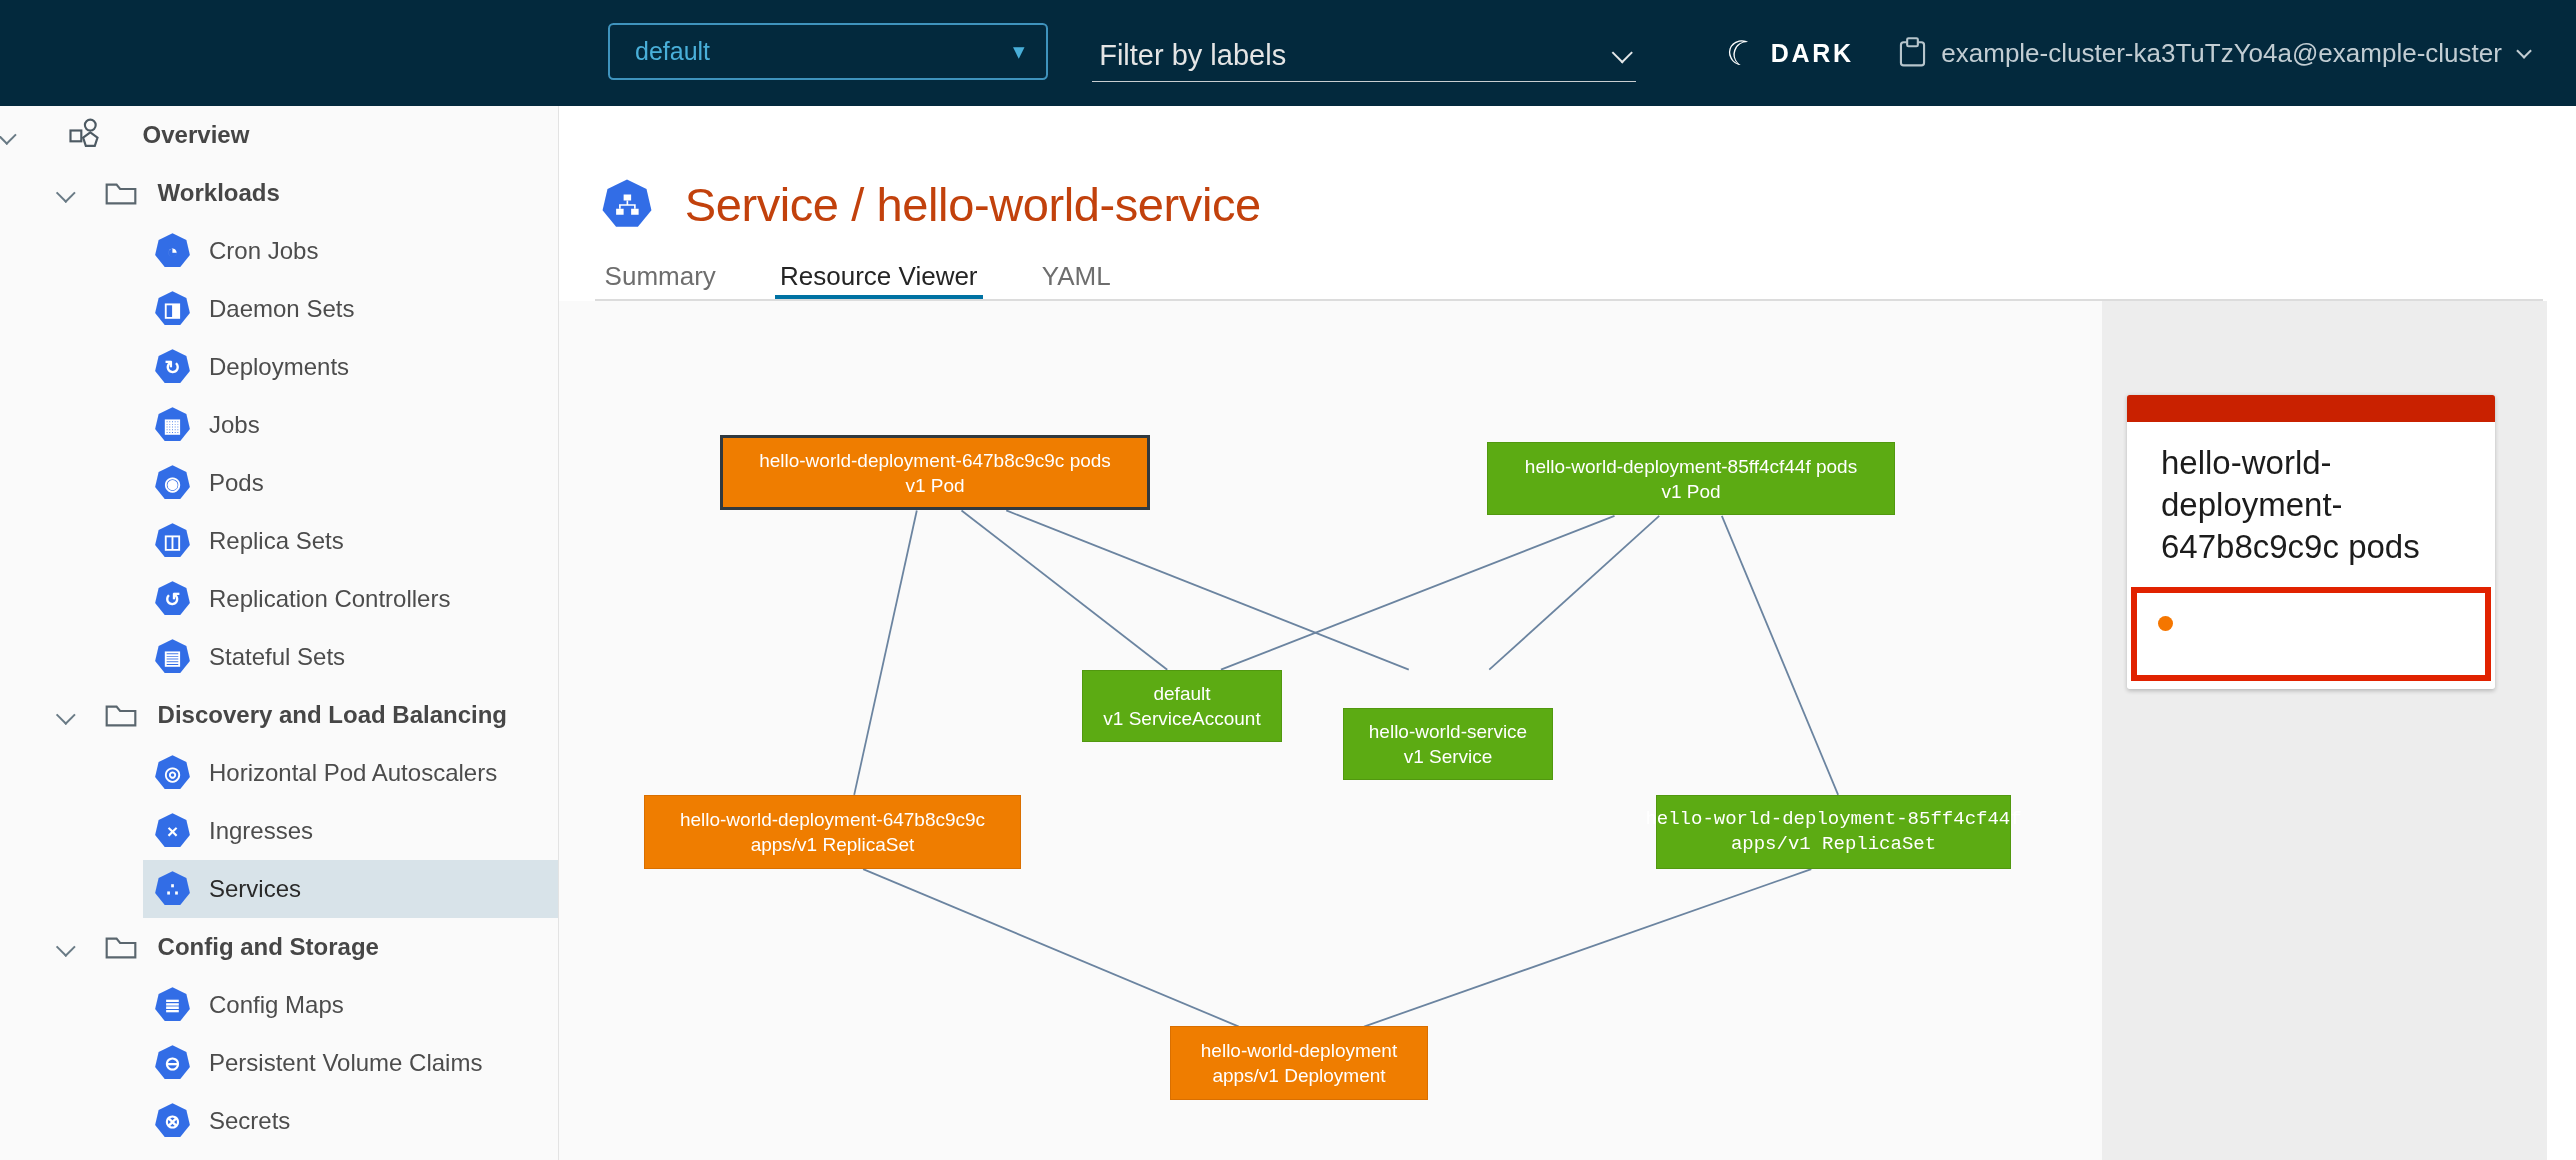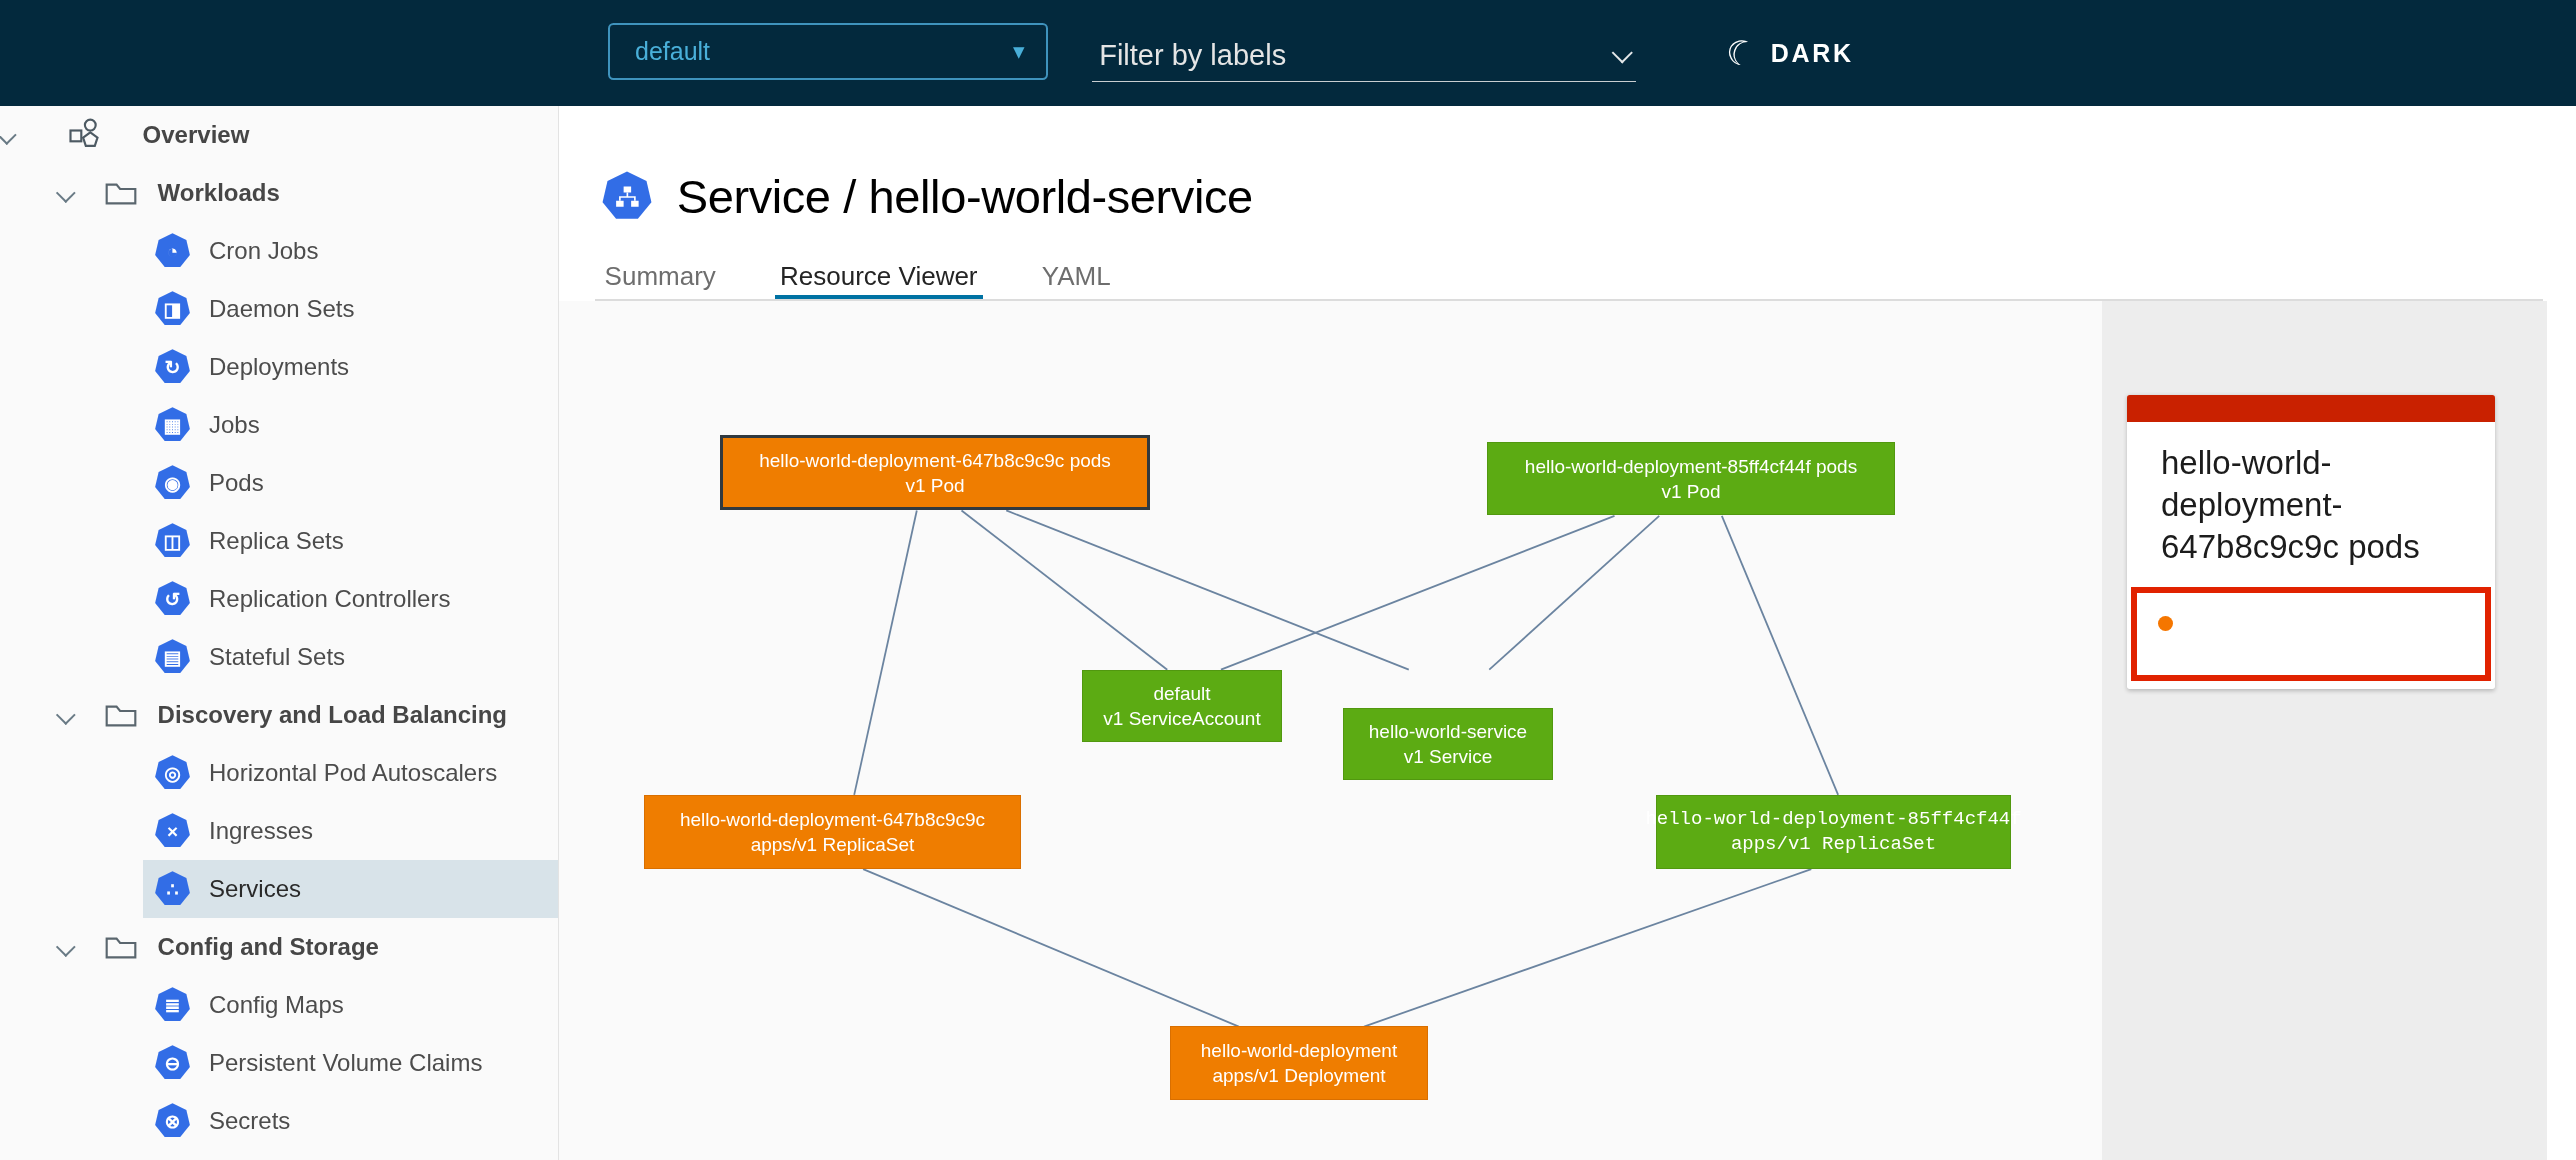--- a/index.html
+++ b/index.html
@@ -43,21 +43,21 @@
   .srow.selected .slabel{color:#2a2a2a;}
   .hepta{display:inline-flex;align-items:center;justify-content:center;background:#326de6;
          clip-path:polygon(50% 2%,12.5% 20%,3% 61%,29% 93%,71% 93%,97% 61%,87.5% 20%);flex:none;}
   .leaf-hepta{width:37px;height:37px;margin-right:18px;}
   .leaf-hepta .glyph{color:#fff;font-size:19px;line-height:1;font-weight:700;}
 
   
   .main{position:absolute;left:559px;top:106px;width:2017px;height:1054px;background:#fff;}
   .page-title{position:absolute;left:42px;top:59px;display:flex;align-items:center;gap:19.7px;}
   .title-hepta{width:52px;height:52px;}
-  .page-title h1{margin:4px;font-size:47px;font-weight:400;color:#000000;letter-spacing:-0.4px;white-space:nowrap;}
+  .page-title h1{margin:12px;font-size:47px;font-weight:400;color:#c2410c;letter-spacing:-0.4px;white-space:nowrap;}
   .tabs{position:absolute;left:42px;top:150px;display:flex;gap:57px;height:44px;}
   .tab{position:relative;font-size:26px;color:#6e6e6e;padding:5.4px 3.6px 0 3.6px;cursor:pointer;}
   .tab.active{color:#242424;font-weight:500;}
   .tab.active::after{content:"";position:absolute;left:-1.8px;right:-1.8px;bottom:0;height:5.4px;background:#0072a3;}
   .tab-divider{position:absolute;left:36px;top:193px;width:1948px;height:1.8px;background:#dcdcdc;}
 
   
   .graph{position:absolute;left:0;top:195px;width:1543px;height:859px;background:#fafafa;}
   .edges{position:absolute;left:0;top:0;}
   .gnode{position:absolute;display:flex;flex-direction:column;align-items:center;justify-content:center;
@@ -92,20 +92,30 @@
     <div class="filter">
       <span class="ph">Filter by labels</span>
       <span class="chev"></span>
     </div>
 
     <div class="theme-toggle">
       <span class="moon">☾</span>
       <span class="tlabel">DARK</span>
     </div>
 
+    <div class="cluster">
+      <span>
+        <svg width="29" height="32" viewBox="0 0 32 36">
+          <rect x="3" y="7" width="26" height="26" rx="3" fill="none" stroke="#b7c5cc" stroke-width="2.4"></rect>
+          <rect x="10" y="2.5" width="12" height="9" rx="1.5" fill="#03293d" stroke="#b7c5cc" stroke-width="2.4"></rect>
+        </svg>
+      </span>
+      <span class="cval">example-cluster-ka3TuTzYo4a@example-cluster</span>
+      <span class="chev"></span>
+    </div>
   </div>
 
   <nav class="sidebar" id="sidebar">
       <div class="srow root">
         <span class="chev-sm"></span>
         <span class="sicon">
           <svg width="36" height="36" viewBox="0 0 40 40" fill="none" stroke="#4d5a63" stroke-width="2.4">
             <circle cx="27" cy="9" r="6"></circle>
             <rect x="5" y="15" width="12" height="12"></rect>
             <polygon points="27,17 35,23 32,32 22,32 19,23"></polygon>

